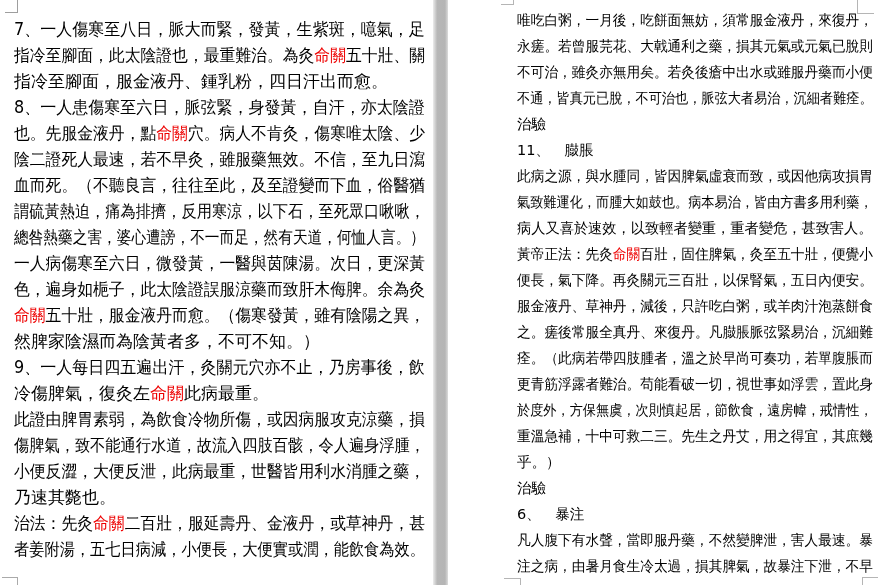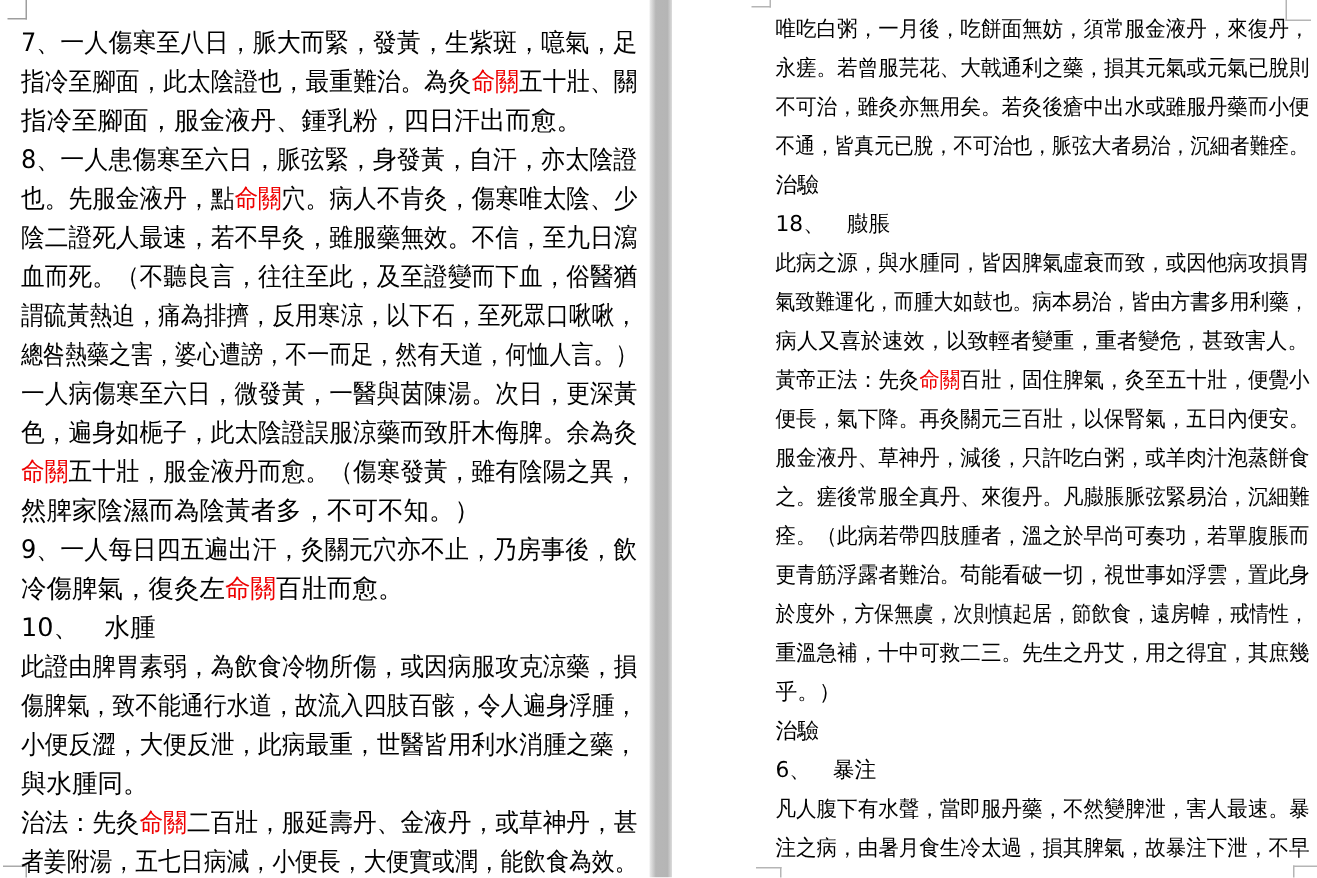--- a/index.html
+++ b/index.html
@@ -65,36 +65,35 @@
     <div class="line" style="transform: scaleX(0.929864);"><span>也。先服金液丹，點</span><span class="red-term">命關</span><span>穴。病人不肯灸，傷寒唯太陰、少</span></div>
     <div class="line" style="transform: scaleX(0.929864);"><span>陰二證死人最速，若不早灸，雖服藥無效。不信，至九日瀉</span></div>
     <div class="line" style="transform: scaleX(0.929864);"><span>血而死。（不聽良言，往往至此，及至證變而下血，俗醫猶</span></div>
     <div class="line" style="transform: scaleX(0.895425);"><span>謂硫黃熱迫，痛為排擠，反用寒涼，以下石，至死眾口啾啾，</span></div>
     <div class="line" style="transform: scaleX(0.863445);"><span>總咎熱藥之害，婆心遭謗，不一而足，然有天道，何恤人言。）</span></div>
     <div class="line" style="transform: scaleX(0.929864);"><span>一人病傷寒至六日，微發黃，一醫與茵陳湯。次日，更深黃</span></div>
     <div class="line" style="transform: scaleX(0.929864);"><span>色，遍身如梔子，此太陰證誤服涼藥而致肝木侮脾。余為灸</span></div>
     <div class="line" style="transform: scaleX(0.929864);"><span class="red-term">命關</span><span>五十壯，服金液丹而愈。（傷寒發黃，雖有陰陽之異，</span></div>
     <div class="line"><span>然脾家陰濕而為陰黃者多，不可不知。）</span></div>
     <div class="line" style="transform: scaleX(0.942661);"><span>9、一人每日四五遍出汗，灸關元穴亦不止，乃房事後，飲</span></div>
-    <div class="line"><span>冷傷脾氣，復灸左</span><span class="red-term">命關</span><span>百壯而愈。</span></div>
-    <div class="line"><span>10、　水腫</span></div>
+    <div class="line"><span>冷傷脾氣，復灸左</span><span class="red-term">命關</span><span>此病最重。</span></div>
     <div class="line" style="transform: scaleX(0.929864);"><span>此證由脾胃素弱，為飲食冷物所傷，或因病服攻克涼藥，損</span></div>
     <div class="line" style="transform: scaleX(0.895425);"><span>傷脾氣，致不能通行水道，故流入四肢百骸，令人遍身浮腫，</span></div>
     <div class="line" style="transform: scaleX(0.929864);"><span>小便反澀，大便反泄，此病最重，世醫皆用利水消腫之藥，</span></div>
-    <div class="line"><span>與水腫同。</span></div>
+    <div class="line"><span>乃速其斃也。</span></div>
     <div class="line" style="transform: scaleX(0.929864);"><span>治法：先灸</span><span class="red-term">命關</span><span>二百壯，服延壽丹、金液丹，或草神丹，甚</span></div>
     <div class="line" style="transform: scaleX(0.895425);"><span>者姜附湯，五七日病減，小便長，大便實或潤，能飲食為效。</span></div>
   </div>
 <div class="text-col" id="text-right">
     <div class="line" style="transform: scaleX(0.944297);"><span>唯吃白粥，一月後，吃餅面無妨，須常服金液丹，來復丹，</span></div>
     <div class="line" style="transform: scaleX(0.944297);"><span>永瘥。若曾服芫花、大戟通利之藥，損其元氣或元氣已脫則</span></div>
     <div class="line" style="transform: scaleX(0.944297);"><span>不可治，雖灸亦無用矣。若灸後瘡中出水或雖服丹藥而小便</span></div>
     <div class="line" style="transform: scaleX(0.908163);"><span>不通，皆真元已脫，不可治也，脈弦大者易治，沉細者難痊。</span></div>
     <div class="line"><span>治驗</span></div>
-    <div class="line"><span>18、　臌脹</span></div>
+    <div class="line"><span>11、　臌脹</span></div>
     <div class="line" style="transform: scaleX(0.944297);"><span>此病之源，與水腫同，皆因脾氣虛衰而致，或因他病攻損胃</span></div>
     <div class="line" style="transform: scaleX(0.908163);"><span>氣致難運化，而腫大如鼓也。病本易治，皆由方書多用利藥，</span></div>
     <div class="line" style="transform: scaleX(0.980716);"><span>病人又喜於速效，以致輕者變重，重者變危，甚致害人。</span></div>
     <div class="line" style="transform: scaleX(0.944297);"><span>黃帝正法：先灸</span><span class="red-term">命關</span><span>百壯，固住脾氣，灸至五十壯，便覺小</span></div>
     <div class="line" style="transform: scaleX(0.944297);"><span>便長，氣下降。再灸關元三百壯，以保腎氣，五日內便安。</span></div>
     <div class="line" style="transform: scaleX(0.944297);"><span>服金液丹、草神丹，減後，只許吃白粥，或羊肉汁泡蒸餅食</span></div>
     <div class="line" style="transform: scaleX(0.944297);"><span>之。瘥後常服全真丹、來復丹。凡臌脹脈弦緊易治，沉細難</span></div>
     <div class="line" style="transform: scaleX(0.944297);"><span>痊。（此病若帶四肢腫者，溫之於早尚可奏功，若單腹脹而</span></div>
     <div class="line" style="transform: scaleX(0.944297);"><span>更青筋浮露者難治。苟能看破一切，視世事如浮雲，置此身</span></div>
     <div class="line" style="transform: scaleX(0.908163);"><span>於度外，方保無虞，次則慎起居，節飲食，遠房幃，戒情性，</span></div>

